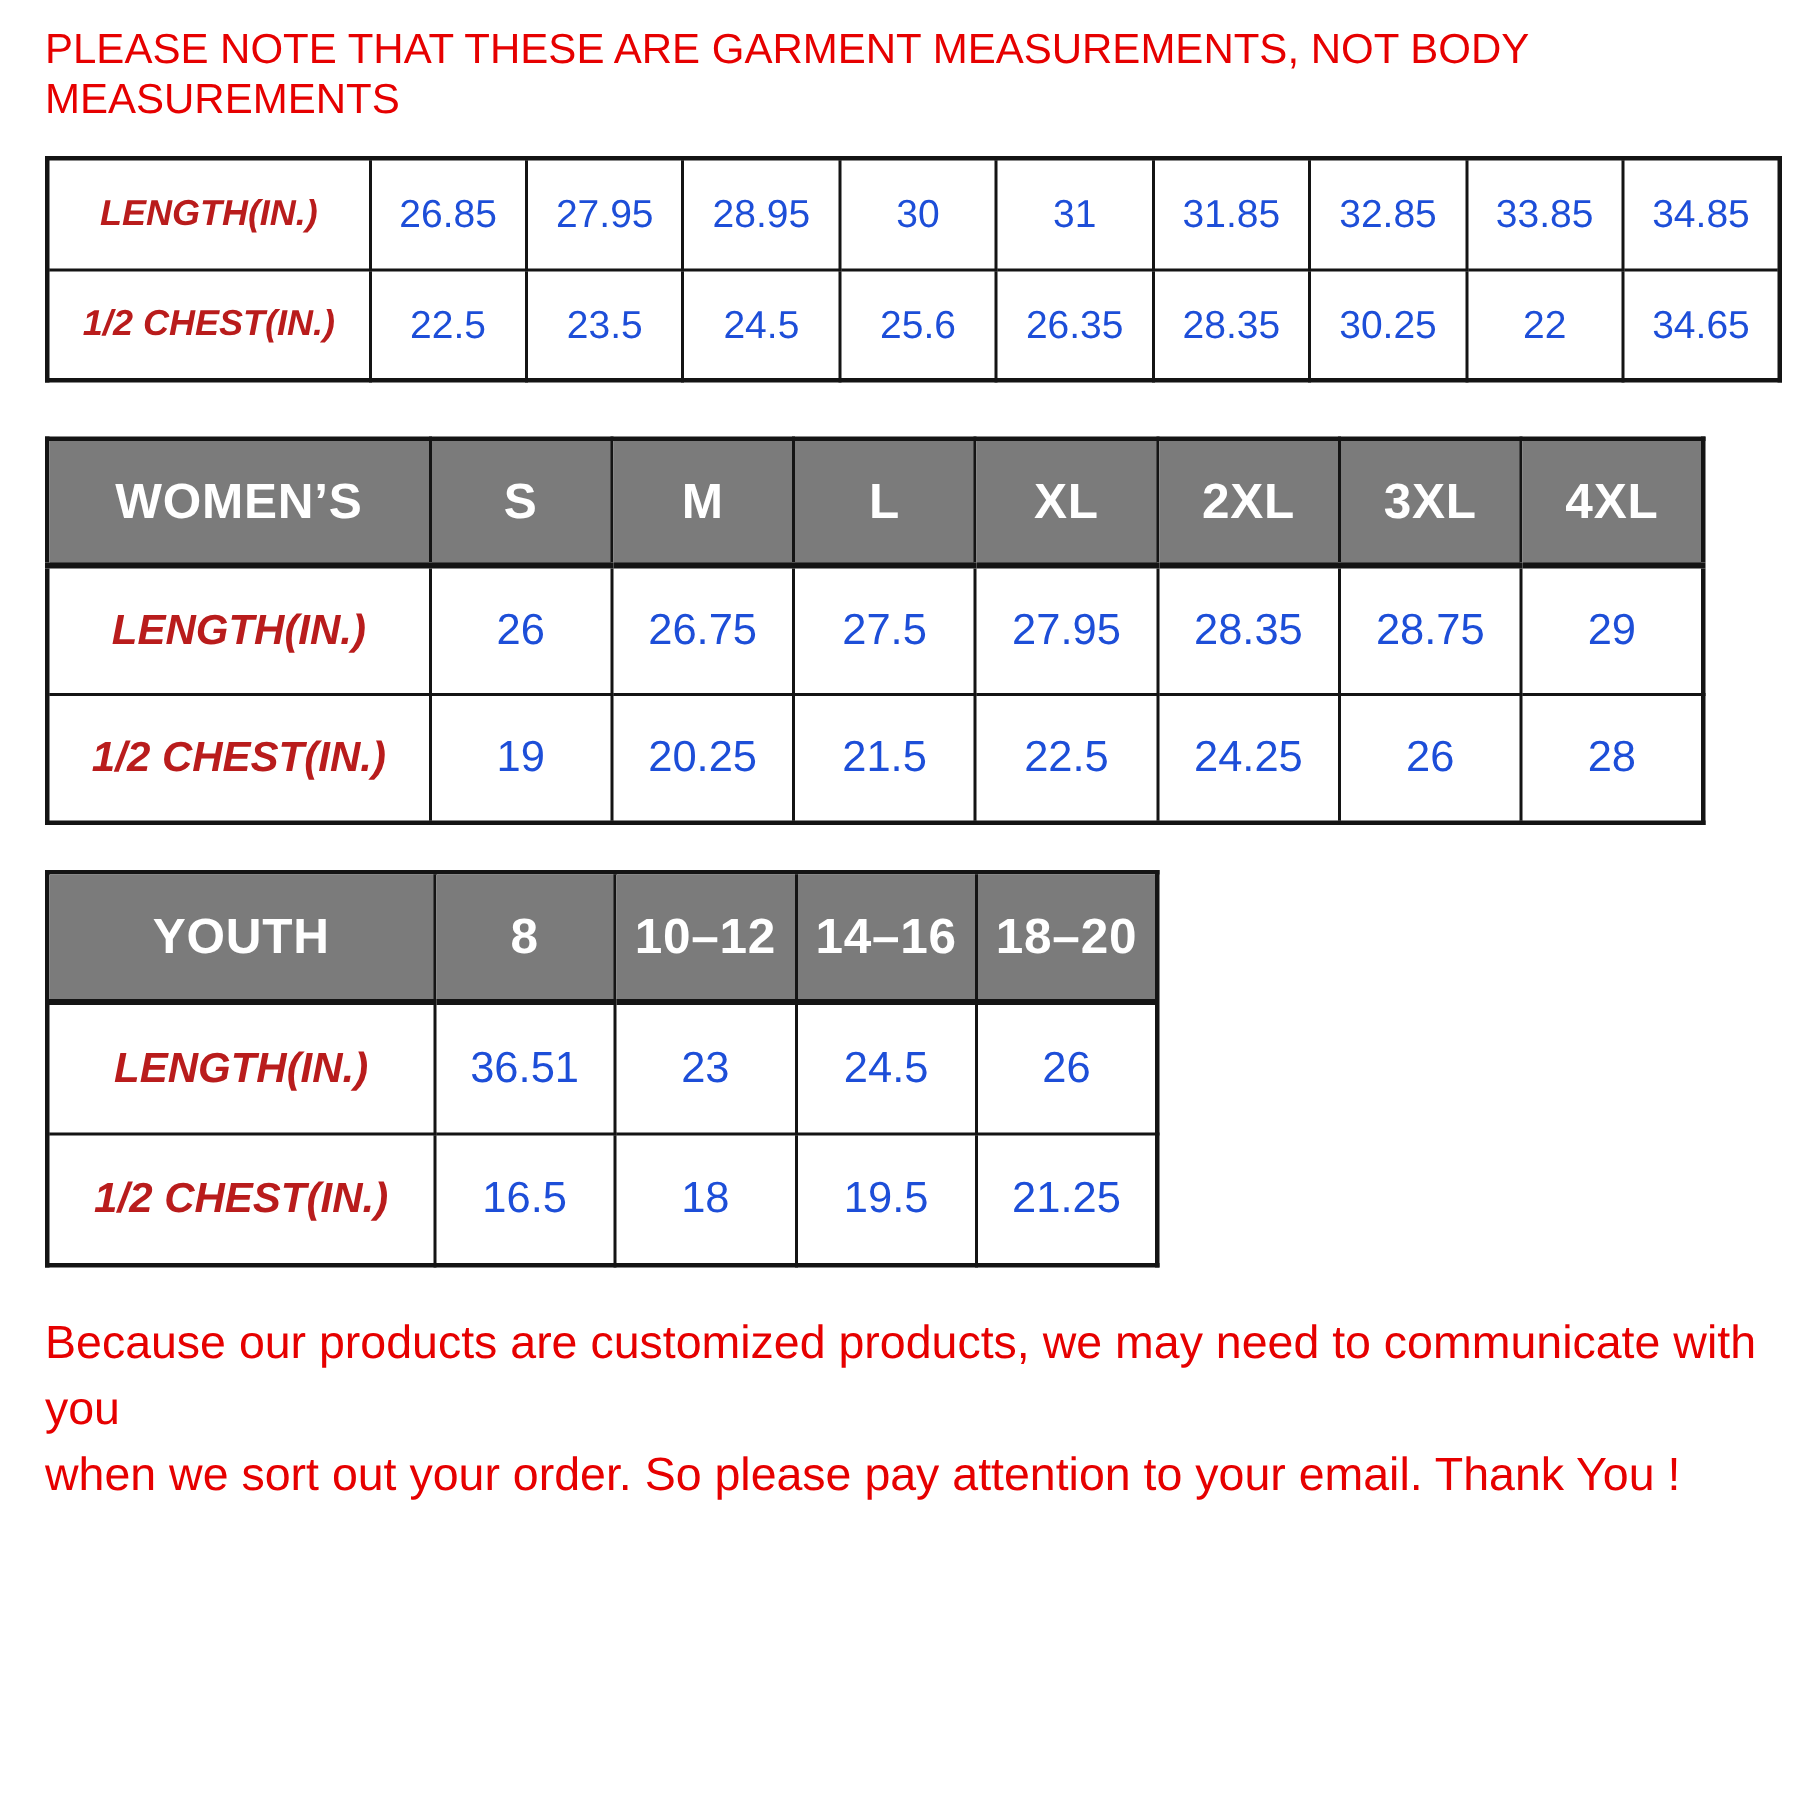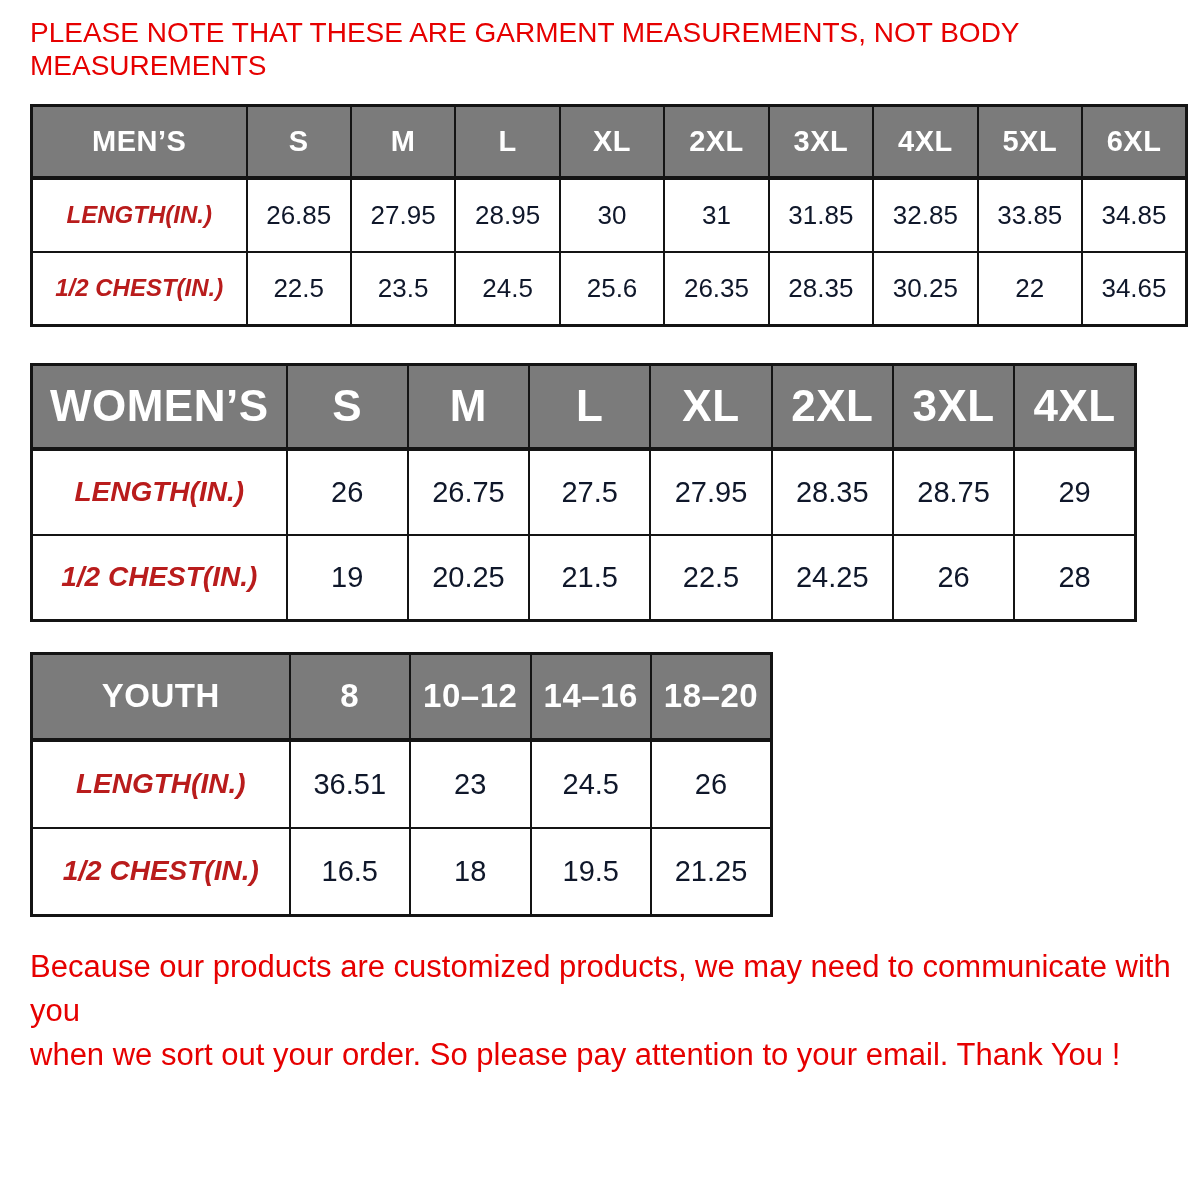--- a/index.html
+++ b/index.html
@@ -33,37 +33,37 @@
   table.size-table th, table.size-table td {
     border: 2px solid #141414;
     text-align: center; vertical-align: middle;
     overflow: hidden; white-space: nowrap;
   }
   table.size-table th {
     background: var(--gray); color: #ffffff;
     font-weight: 700; border-bottom-width: 4px;
   }
   td.rowlabel { font-weight: 700; color: #b91c1c; font-style: italic; }
-  td.val { font-weight: 400; color: #0f172a; }
+  td.val { font-weight: 400; color: #1d4ed8; }
 
   
   table.men { width: 1158px; margin-top: 22px; }
   table.men col.label-col { width: 215px; }
   table.men tr.hdr { height: 72px; }
   table.men tr.body { height: 74px; }
   table.men th { font-size: 29px; letter-spacing: 0.5px; }
   table.men td.rowlabel { font-size: 24px; }
   table.men td.val { font-size: 26px; }
 
   
   table.women { width: 1107px; margin-top: 36px; }
   table.women col.label-col { width: 255px; }
   table.women tr.hdr { height: 84px; }
   table.women tr.body { height: 86px; }
-  table.women th { font-size: 44px; letter-spacing: 0.5px; }
+  table.women th { font-size: 33px; letter-spacing: 0.5px; }
   table.women td.rowlabel { font-size: 28px; }
   table.women td.val { font-size: 29px; }
 
   
   table.youth { width: 743px; margin-top: 30px; }
   table.youth col.label-col { width: 258px; }
   table.youth tr.hdr { height: 86px; }
   table.youth tr.body { height: 88px; }
   table.youth th { font-size: 33px; letter-spacing: 0.5px; }
   table.youth td.rowlabel { font-size: 28px; }
@@ -91,32 +91,20 @@
         <col>
         <col>
         <col>
         <col>
         <col>
         <col>
         <col>
         <col>
     </colgroup>
     <tbody>
-        <tr class="hdr">
-      <th>MEN’S</th>
-      <th>S</th>
-      <th>M</th>
-      <th>L</th>
-      <th>XL</th>
-      <th>2XL</th>
-      <th>3XL</th>
-      <th>4XL</th>
-      <th>5XL</th>
-      <th>6XL</th>
-    </tr>
     <tr class="body">
       <td class="rowlabel">LENGTH(IN.)</td>
       <td class="val">26.85</td>
       <td class="val">27.95</td>
       <td class="val">28.95</td>
       <td class="val">30</td>
       <td class="val">31</td>
       <td class="val">31.85</td>
       <td class="val">32.85</td>
       <td class="val">33.85</td>

